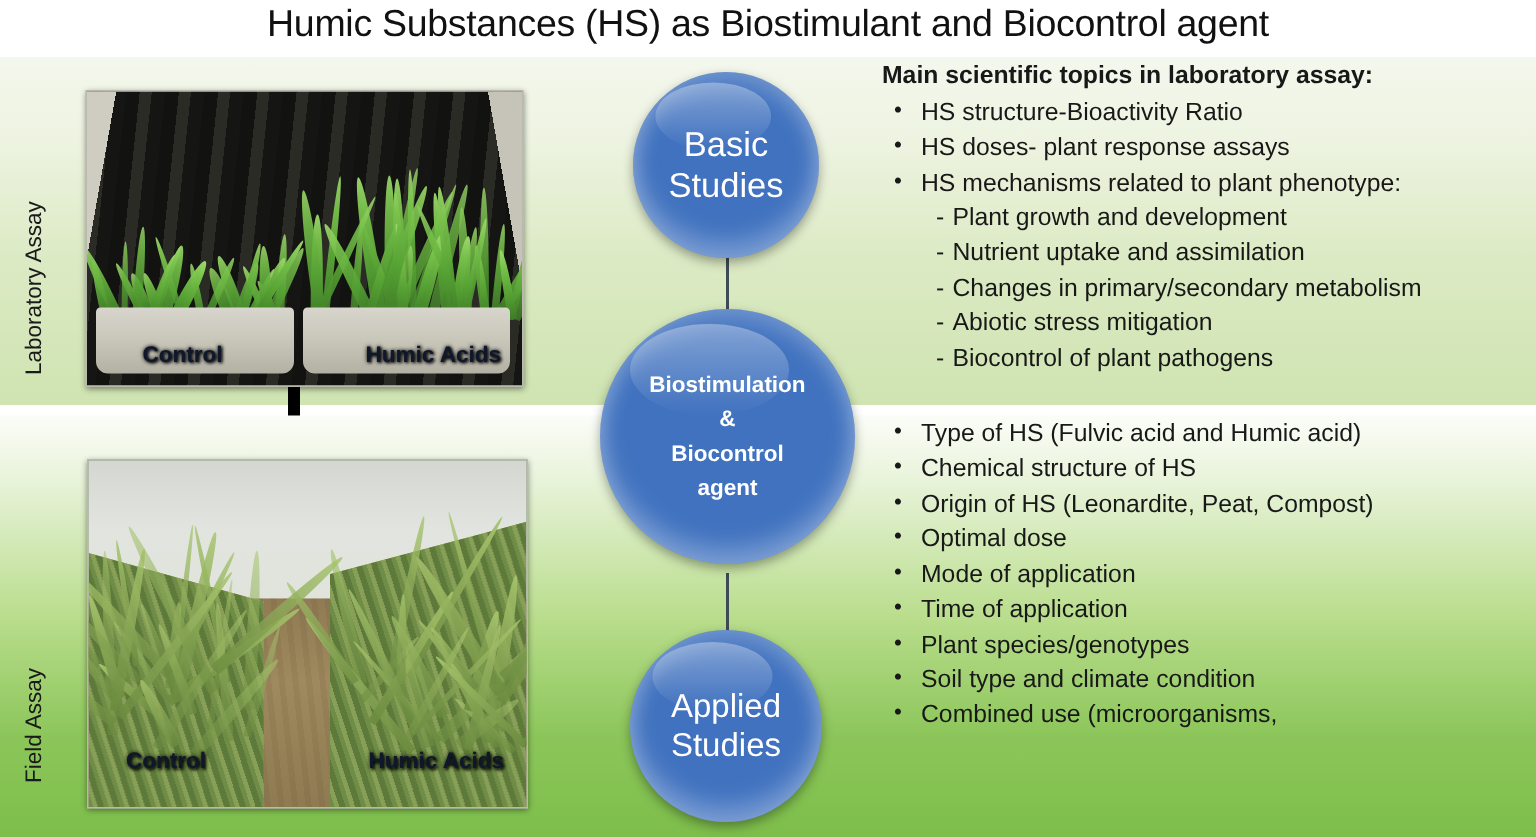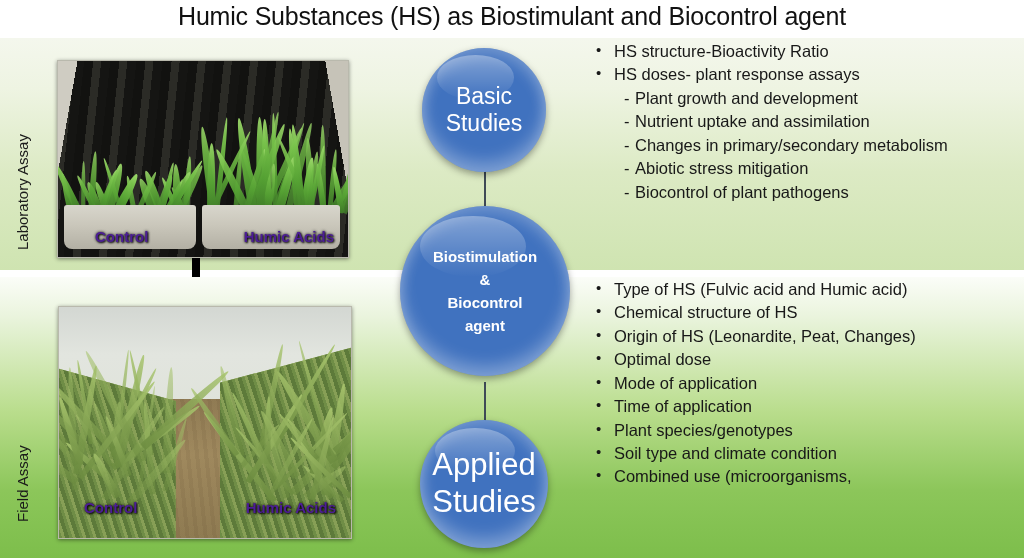--- a/index.html
+++ b/index.html
@@ -122,21 +122,21 @@
   .cane.left { left: 0; width: 40%; height: 78%; clip-path: polygon(0 6%, 100% 24%, 100% 100%, 0 100%); }
   .cane.right { right: 0; width: 45%; height: 84%; clip-path: polygon(0 20%, 100% 2%, 100% 100%, 0 100%); }
   .leaf {
     position: absolute;
     background: linear-gradient(to top, #6b8b3f, #a8c56d);
     border-radius: 50% 50% 6% 6% / 70% 70% 4% 4%;
     transform-origin: bottom center;
   }
   .photo-caption {
     position: absolute;
-    color: #4c1d95;
+    color: #0f172a;
     font-weight: bold;
     font-size: 15px;
     text-shadow: 0 0 3px rgba(0,0,0,0.9), 1px 1px 2px rgba(0,0,0,0.9);
     white-space: nowrap;
   }
 
   
   #arrow-down {
     position: absolute;
     left: 186px; top: 258px;
@@ -189,21 +189,21 @@
   #circle-center {
     left: 400px; top: 206px;
     width: 170px; height: 170px;
     font-size: 15px;
     font-weight: bold;
     line-height: 1.55;
   }
   #circle-applied {
     left: 420px; top: 420px;
     width: 128px; height: 128px;
-    font-size: 31px;
+    font-size: 22px;
     line-height: 1.18;
   }
   .circle-text { position: relative; z-index: 2; padding: 0 6px; }
 
   
   .text-block {
     position: absolute;
     left: 588px;
     width: 436px;
     color: #181818;
@@ -436,38 +436,40 @@
   </div>
 
   <div class="circle" id="circle-applied">
     <div class="circle-text">
       <span>Applied</span><br>
       <span>Studies</span>
     </div>
   </div>
 
   <div class="text-block" id="block-lab">
+    <div class="block-heading">Main scientific topics in laboratory assay:</div>
     <ul class="bullet-list" id="lab-bullets">
         <li>HS structure-Bioactivity Ratio</li>
         <li>HS doses- plant response assays</li>
+        <li>HS mechanisms related to plant phenotype:</li>
       </ul>
     <ul class="sub-list" id="lab-subbullets">
         <li>Plant growth and development</li>
         <li>Nutrient uptake and assimilation</li>
         <li>Changes in primary/secondary metabolism</li>
         <li>Abiotic stress mitigation</li>
         <li>Biocontrol of plant pathogens</li>
       </ul>
   </div>
 
   <div class="text-block" id="block-field">
     <ul class="bullet-list" id="field-bullets">
         <li>Type of HS (Fulvic acid and Humic acid)</li>
         <li>Chemical structure of HS</li>
-        <li>Origin of HS (Leonardite, Peat, Changes)</li>
+        <li>Origin of HS (Leonardite, Peat, Compost)</li>
         <li>Optimal dose</li>
         <li>Mode of application</li>
         <li>Time of application</li>
         <li>Plant species/genotypes</li>
         <li>Soil type and climate condition</li>
         <li>Combined use (microorganisms,</li>
       </ul>
   </div>
 
 </div>

